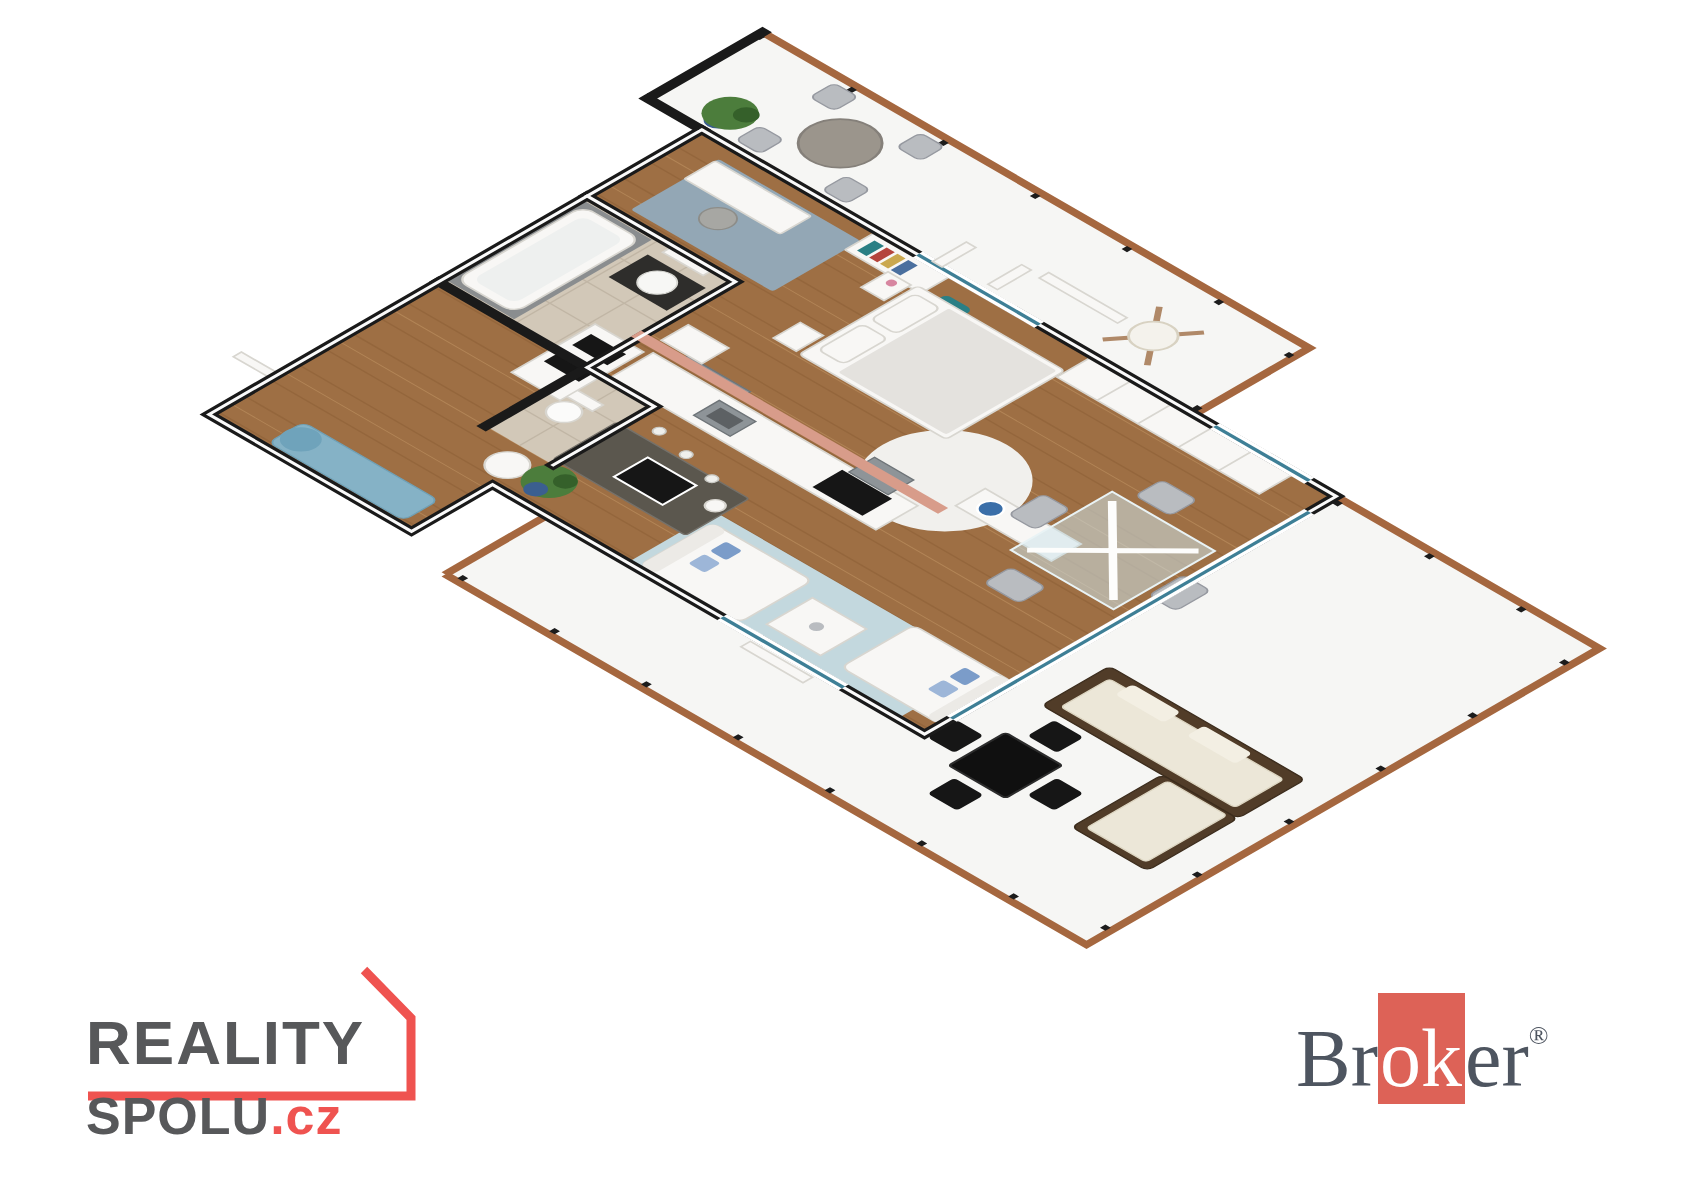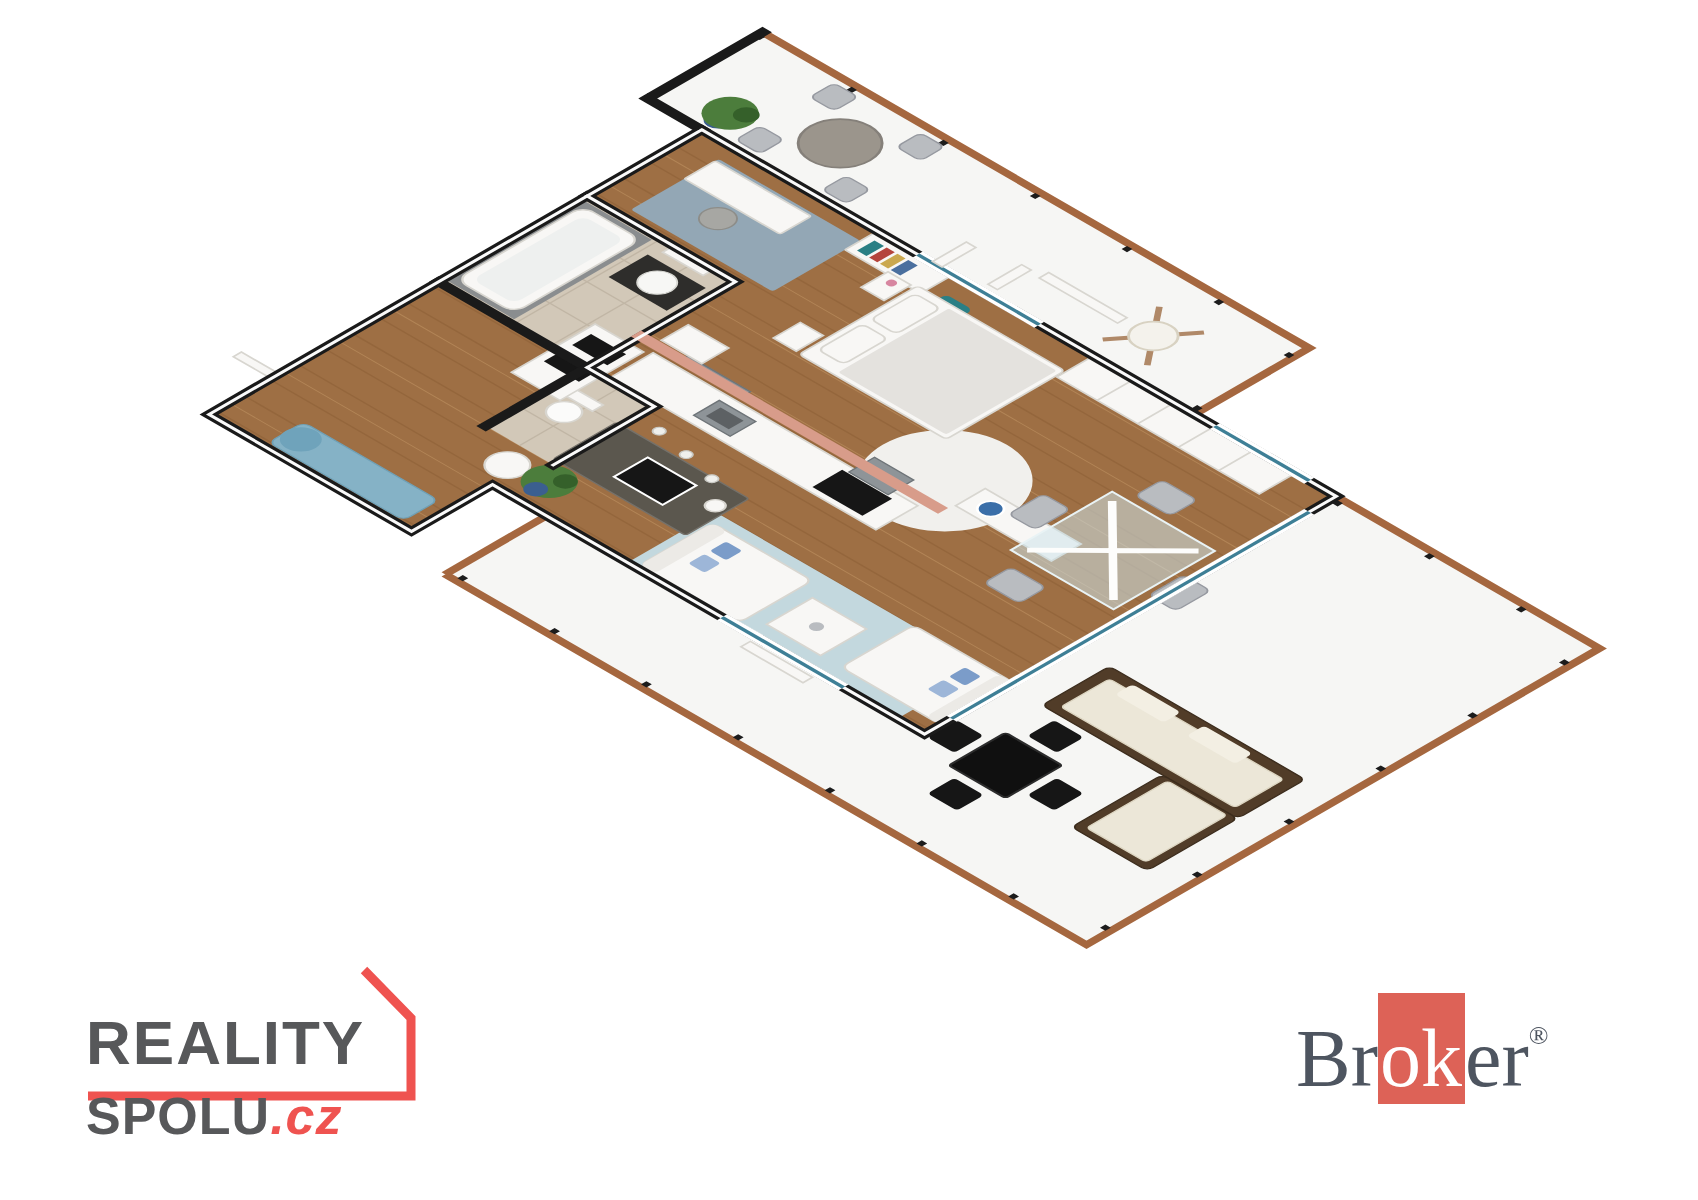--- a/index.html
+++ b/index.html
@@ -37,21 +37,21 @@
   .cushion    {fill:var(--c-cushion,#ece7d8);stroke:#ddd6c2;stroke-width:2;}
   .rattan     {fill:var(--c-rattan,#513c28);stroke:#3c2c1c;stroke-width:2;}
   .pillowb    {fill:var(--c-pillow_blue,#7b9cc9);}
   .basin      {fill:var(--c-basin_dark,#2e2d2b);}
   .glasstop   {fill:rgba(205,228,234,.55);stroke:#e9f3f5;stroke-width:3;}
 
   
   .logo-left{position:absolute;left:70px;top:1012px;color:var(--logo-gray,#57585a);}
   .logo-left .l1{font-weight:bold;font-size:62px;letter-spacing:2px;line-height:1;}
   .logo-left .l2{font-weight:bold;font-size:52px;letter-spacing:1px;line-height:1;margin-top:16px;}
-  .logo-left .tld{color:var(--logo-red,#ef5350);font-style:italic;}
+  .logo-left .tld{color:var(--logo-red,#ef5350);}
   .logo-house{position:absolute;left:62px;top:958px;}
   .logo-house polyline{fill:none;stroke:var(--logo-red,#ef5350);stroke-width:9;}
 
   .logo-right{position:absolute;left:1258px;top:1018px;width:430px;
               font-family:"Liberation Serif", serif;color:var(--bc-gray,#4e5560);}
   .logo-right .row1{font-size:82px;line-height:1;margin-left:22px;}
   .logo-right .row1 .hl{background:var(--bc-red,#dd6257);color:var(--bc-white,#ffffff);
                         padding:20px 3px 0 2px;text-align:center;}
   .logo-right .reg{font-size:26px;vertical-align:42px;}
   .logo-right .row2{font-size:82px;line-height:1;margin-top:-24px;margin-left:60px;}

